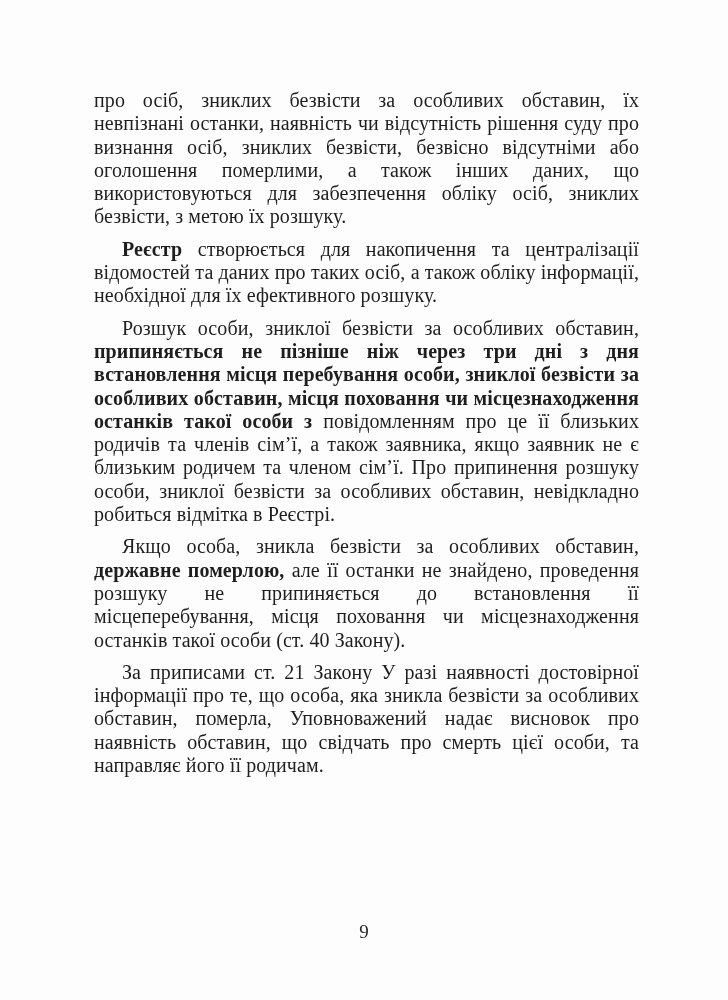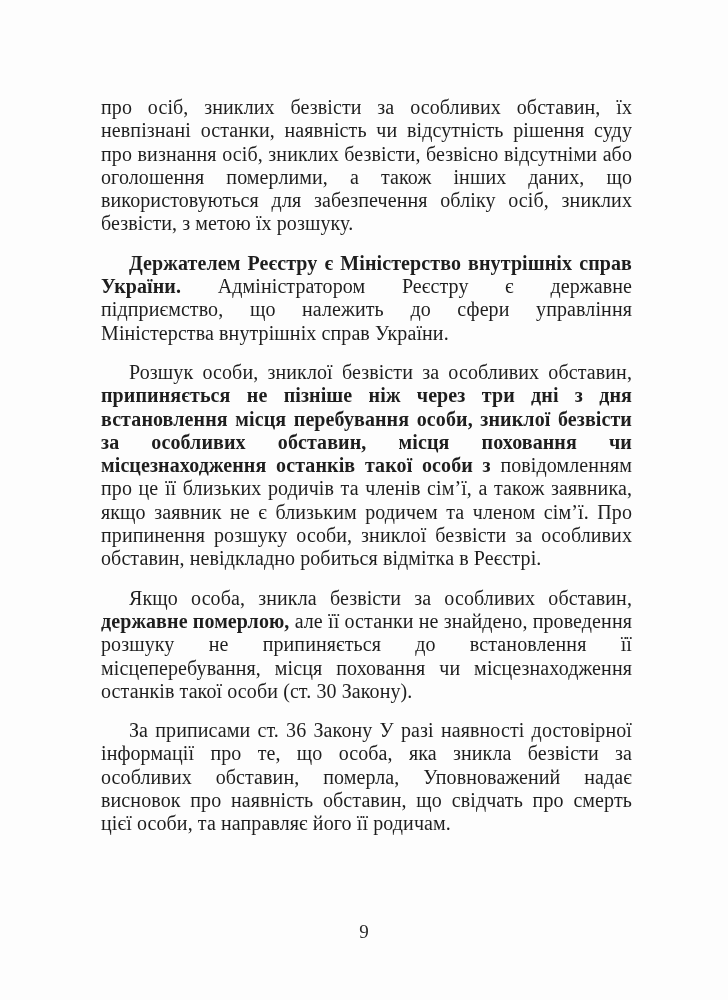--- a/index.html
+++ b/index.html
@@ -17,21 +17,21 @@
     overflow: hidden;
     box-sizing: border-box;
   }
   .text-block {
     position: absolute;
     left: 85px;
     top: 80px;
     width: 563px;
   }
   .para {
-    margin: 16px;
+    margin: 9px;
     text-align: justify;
     font-size: 20px;
     line-height: 23.3px;
     letter-spacing: 0.1px;
   }
   .para.indent {
     text-indent: 28px;
   }
   .run { font-weight: normal; }
   .run.bold { font-weight: bold; }
@@ -44,19 +44,19 @@
     font-size: 19px;
     color: #2a2a2a;
   }
 </style>
 </head>
 <body>
 
 <div class="page">
   <div class="text-block">
       <p class="para"><span class="run">про осіб, зниклих безвісти за особливих обставин, їх невпізнані останки, наявність чи відсутність рішення суду про визнання осіб, зниклих безвісти, безвісно відсутніми або оголошення померлими, а також інших даних, що використовуються для забезпечення обліку осіб, зниклих безвісти, з метою їх розшуку.</span></p>
-      <p class="para indent"><span class="run bold">Держателем Реєстру є Міністерство внутрішніх справ України. </span><span class="run">Адміністратором Реєстру є державне підприємство, що належить до сфери управління Міністерства внутрішніх справ України.</span></p>
+      <p class="para indent"><span class="run bold">Реєстр </span><span class="run">створюється для накопичення та централізації відомостей та даних про таких осіб, а також обліку інформації, необхідної для їх ефективного розшуку.</span></p>
       <p class="para indent"><span class="run">Розшук особи, зниклої безвісти за особливих обставин, </span><span class="run bold">припиняється не пізніше ніж через три дні з дня встановлення місця перебування особи, зниклої безвісти за особливих обставин, місця поховання чи місцезнаходження останків такої особи з </span><span class="run">повідомленням про це її близьких родичів та членів сім’ї, а також заявника, якщо заявник не є близьким родичем та членом сім’ї. Про припинення розшуку особи, зниклої безвісти за особливих обставин, невідкладно робиться відмітка в Реєстрі.</span></p>
-      <p class="para indent"><span class="run">Якщо особа, зникла безвісти за особливих обставин, </span><span class="run bold">державне померлою, </span><span class="run">але її останки не знайдено, проведення розшуку не припиняється до встановлення її місцеперебування, місця поховання чи місцезнаходження останків такої особи (ст. 30 Закону).</span></p>
-      <p class="para indent"><span class="run">За приписами ст. 36 Закону У разі наявності достовірної інформації про те, що особа, яка зникла безвісти за особливих обставин, померла, Уповноважений надає висновок про наявність обставин, що свідчать про смерть цієї особи, та направляє його її родичам.</span></p>
+      <p class="para indent"><span class="run">Якщо особа, зникла безвісти за особливих обставин, </span><span class="run bold">державне померлою, </span><span class="run">але її останки не знайдено, проведення розшуку не припиняється до встановлення її місцеперебування, місця поховання чи місцезнаходження останків такої особи (ст. 40 Закону).</span></p>
+      <p class="para indent"><span class="run">За приписами ст. 21 Закону У разі наявності достовірної інформації про те, що особа, яка зникла безвісти за особливих обставин, померла, Уповноважений надає висновок про наявність обставин, що свідчать про смерть цієї особи, та направляє його її родичам.</span></p>
     </div>
   <div class="page-number">9</div>
 </div>
 
 </body></html>

